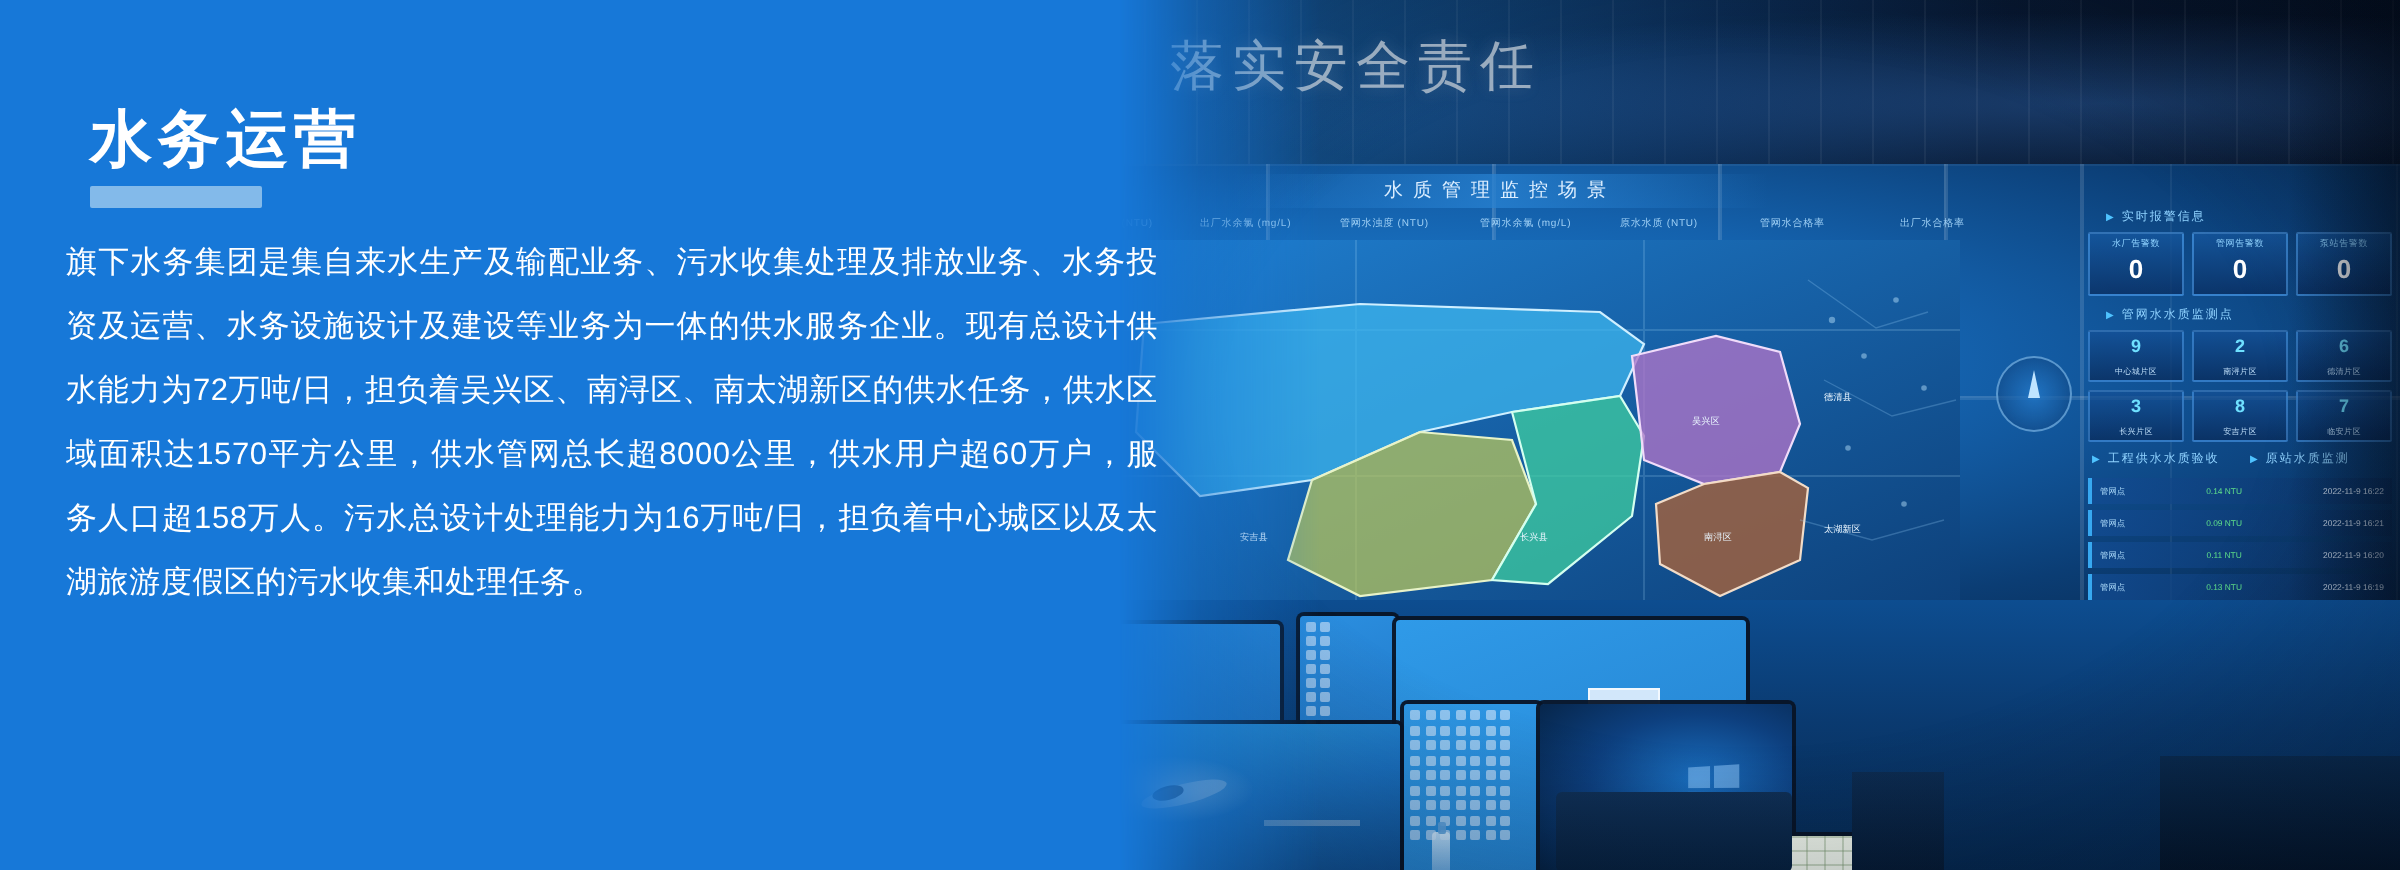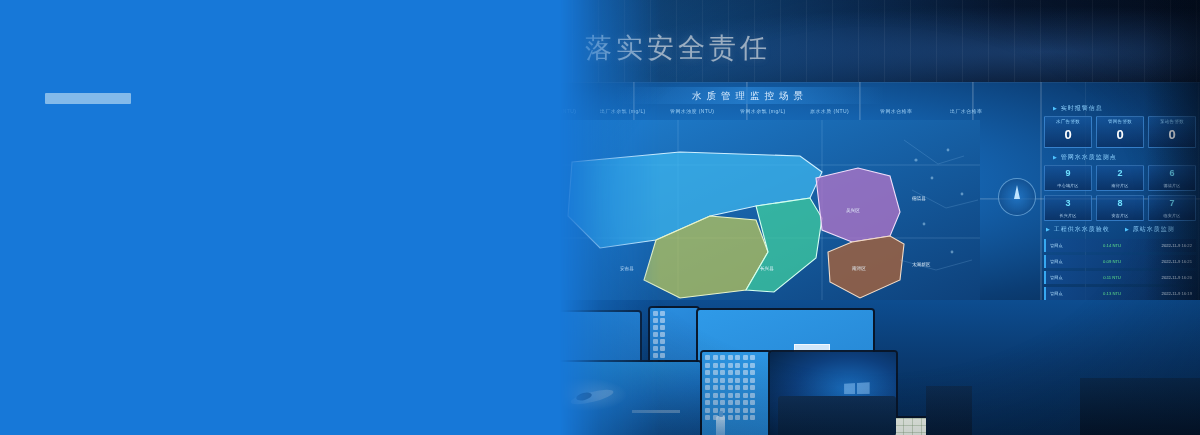--- a/index.html
+++ b/index.html
@@ -43,21 +43,21 @@
     position:absolute;left:0;top:0;width:680px;height:86px;
     background:linear-gradient(100deg,#1a6fc4 0%,#12497f 22%,#0b2b52 48%,#07172f 70%,#050d1c 100%);
   }
   .slogan-band:after{
     content:"";position:absolute;inset:0;
     background:
       repeating-linear-gradient(90deg,rgba(255,255,255,.05) 0 1px,transparent 1px 26px),
       radial-gradient(ellipse at 78% 60%,rgba(60,130,220,.35),transparent 62%);
   }
   .slogan{
-    position:absolute;top:30px;font-size:27px;font-weight:normal;
+    position:absolute;top:15px;font-size:27px;font-weight:normal;
     letter-spacing:4px;white-space:nowrap;z-index:3;
     font-family:"DejaVu Serif","Liberation Serif",serif;
   }
   .slogan-a{left:65px;color:#cfd6dd;opacity:.72;text-shadow:0 0 8px rgba(180,200,225,.35);}
   .slogan-b{left:360px;color:#ee3b22;text-shadow:0 0 12px rgba(238,59,34,.75),0 0 26px rgba(238,59,34,.4);}
 
   
   .wall{
     position:absolute;left:0;top:82px;width:680px;height:232px;
     background:
@@ -510,16 +510,20 @@
 
         <div class="bottle" style="left:196px;top:116px;"></div>
       </div>
 
       <div class="dark-edge"></div>
       <div class="vignette"></div>
     </div>
   </div>
 
   <div class="left-panel">
+    <div class="page-title">水务运营</div>
     <div class="title-rule"></div>
+    <div class="body-copy">
+      <p>旗下水务集团是集自来水生产及输配业务、污水收集处理及排放业务、水务投资及运营、水务设施设计及建设等业务为一体的供水服务企业。现有总设计供水能力为72万吨/日，担负着吴兴区、南浔区、南太湖新区的供水任务，供水区域面积达1570平方公里，供水管网总长超8000公里，供水用户超60万户，服务人口超158万人。污水总设计处理能力为16万吨/日，担负着中心城区以及太湖旅游度假区的污水收集和处理任务。</p>
+    </div>
   </div>
 
 </div>
 
 </body></html>

